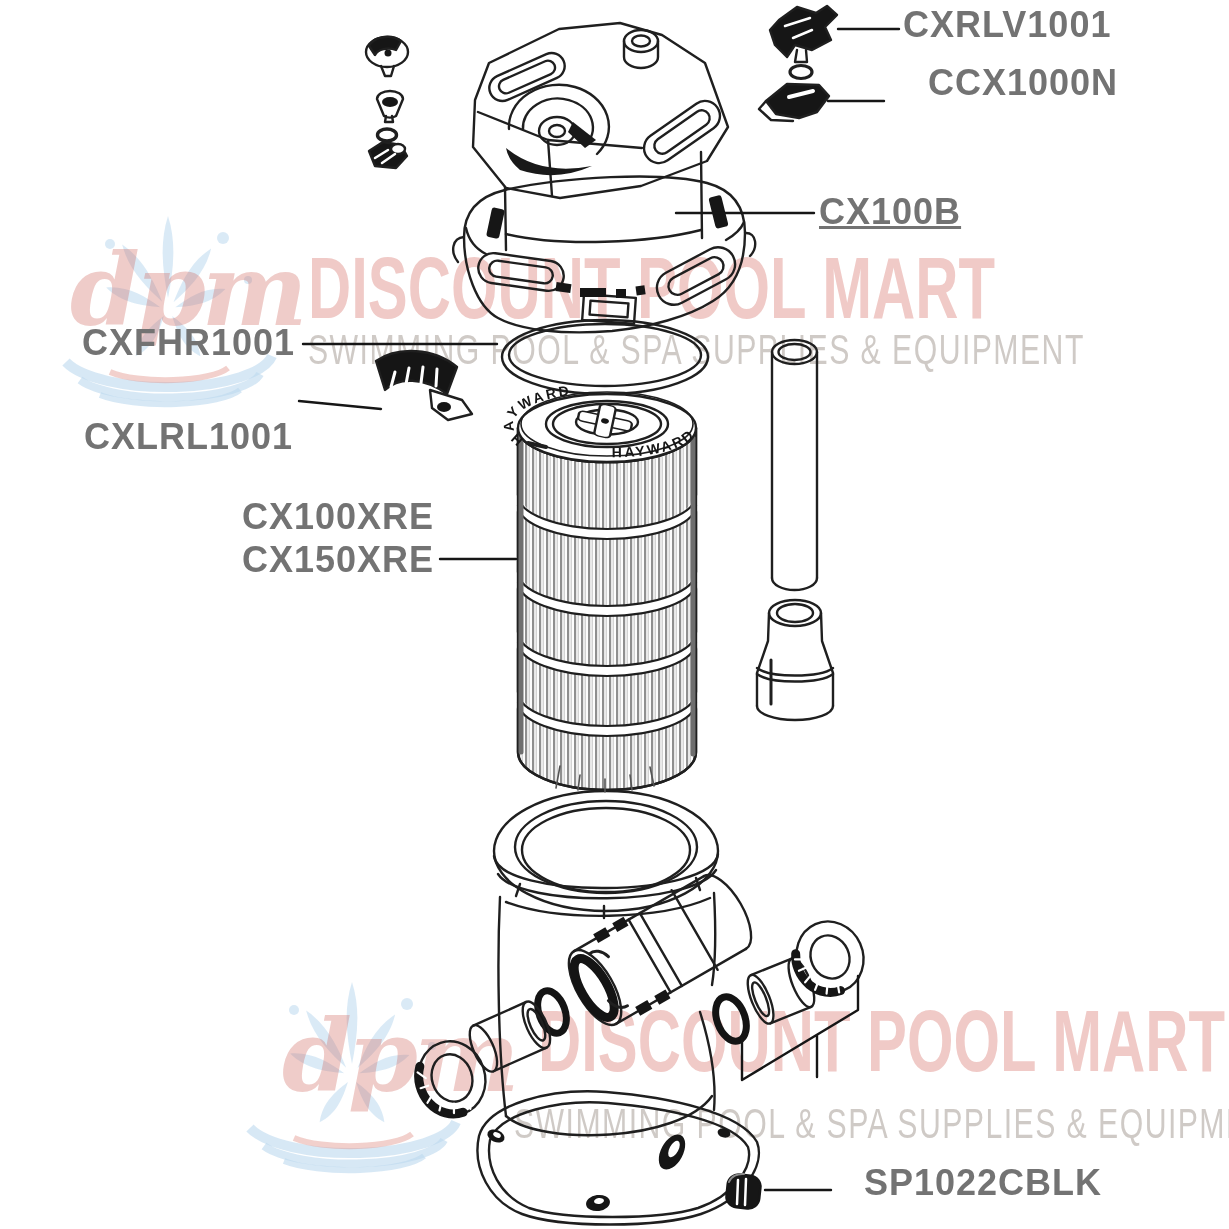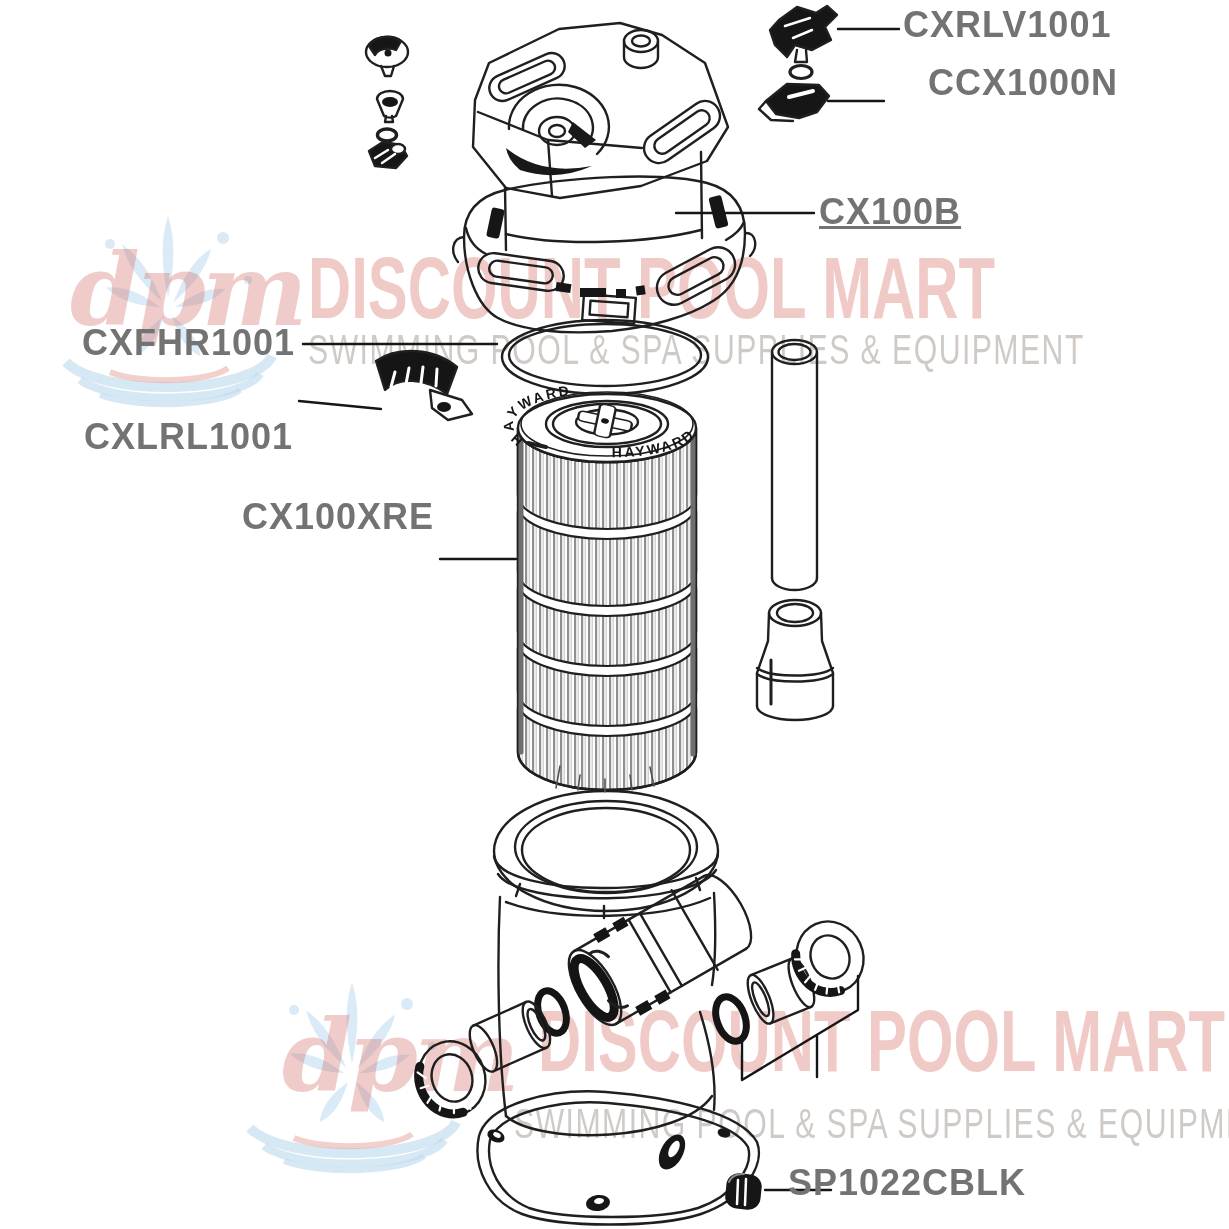--- a/index.html
+++ b/index.html
@@ -332,16 +332,17 @@
     </g>
   </svg>
 
   <div class="label" style="left:903px;top:5px;">CXRLV1001</div>
   <div class="label" style="left:888px;top:63px;margin-left:40px;">CCX1000N</div>
   <div class="label" style="left:819px;top:192px;text-decoration:underline;">CX100B</div>
   <div class="label ra" style="left:82px;top:323px;width:220px;">CXFHR1001</div>
   <div class="label ra" style="left:84px;top:381px;width:215px;margin-top:36px;">CXLRL1001</div>
   <div class="label-block" style="left:228px;top:495px;width:220px;">
     <div class="label-line">CX100XRE</div>
+    <div class="label-line">CX150XRE</div>
   </div>
-  <div class="label" style="left:788px;top:1163px;">SP1022CBLK</div>
+  <div class="label" style="left:864px;top:1163px;">SP1022CBLK</div>
 
 </div>
 
 </body></html>

